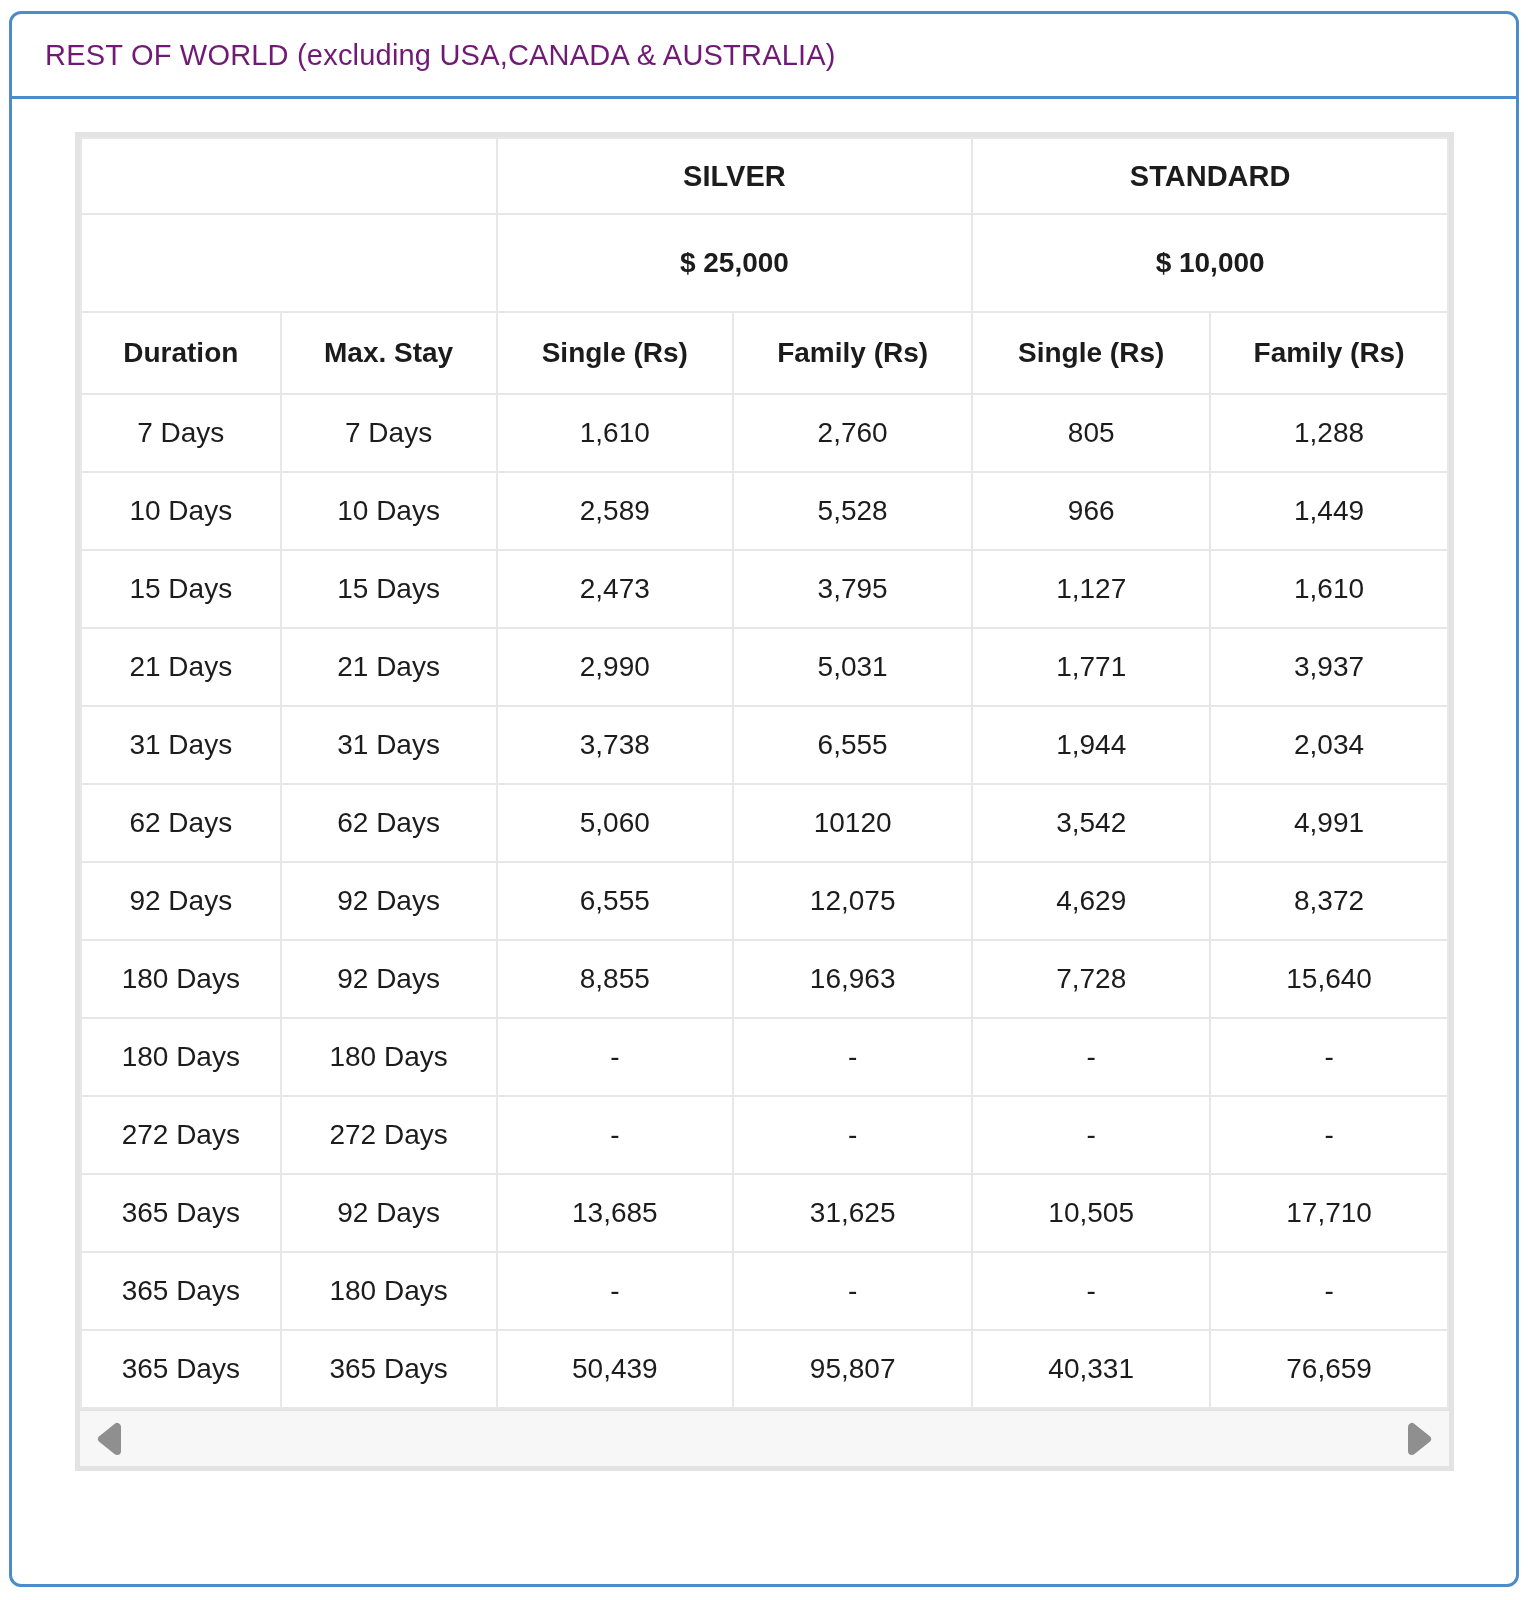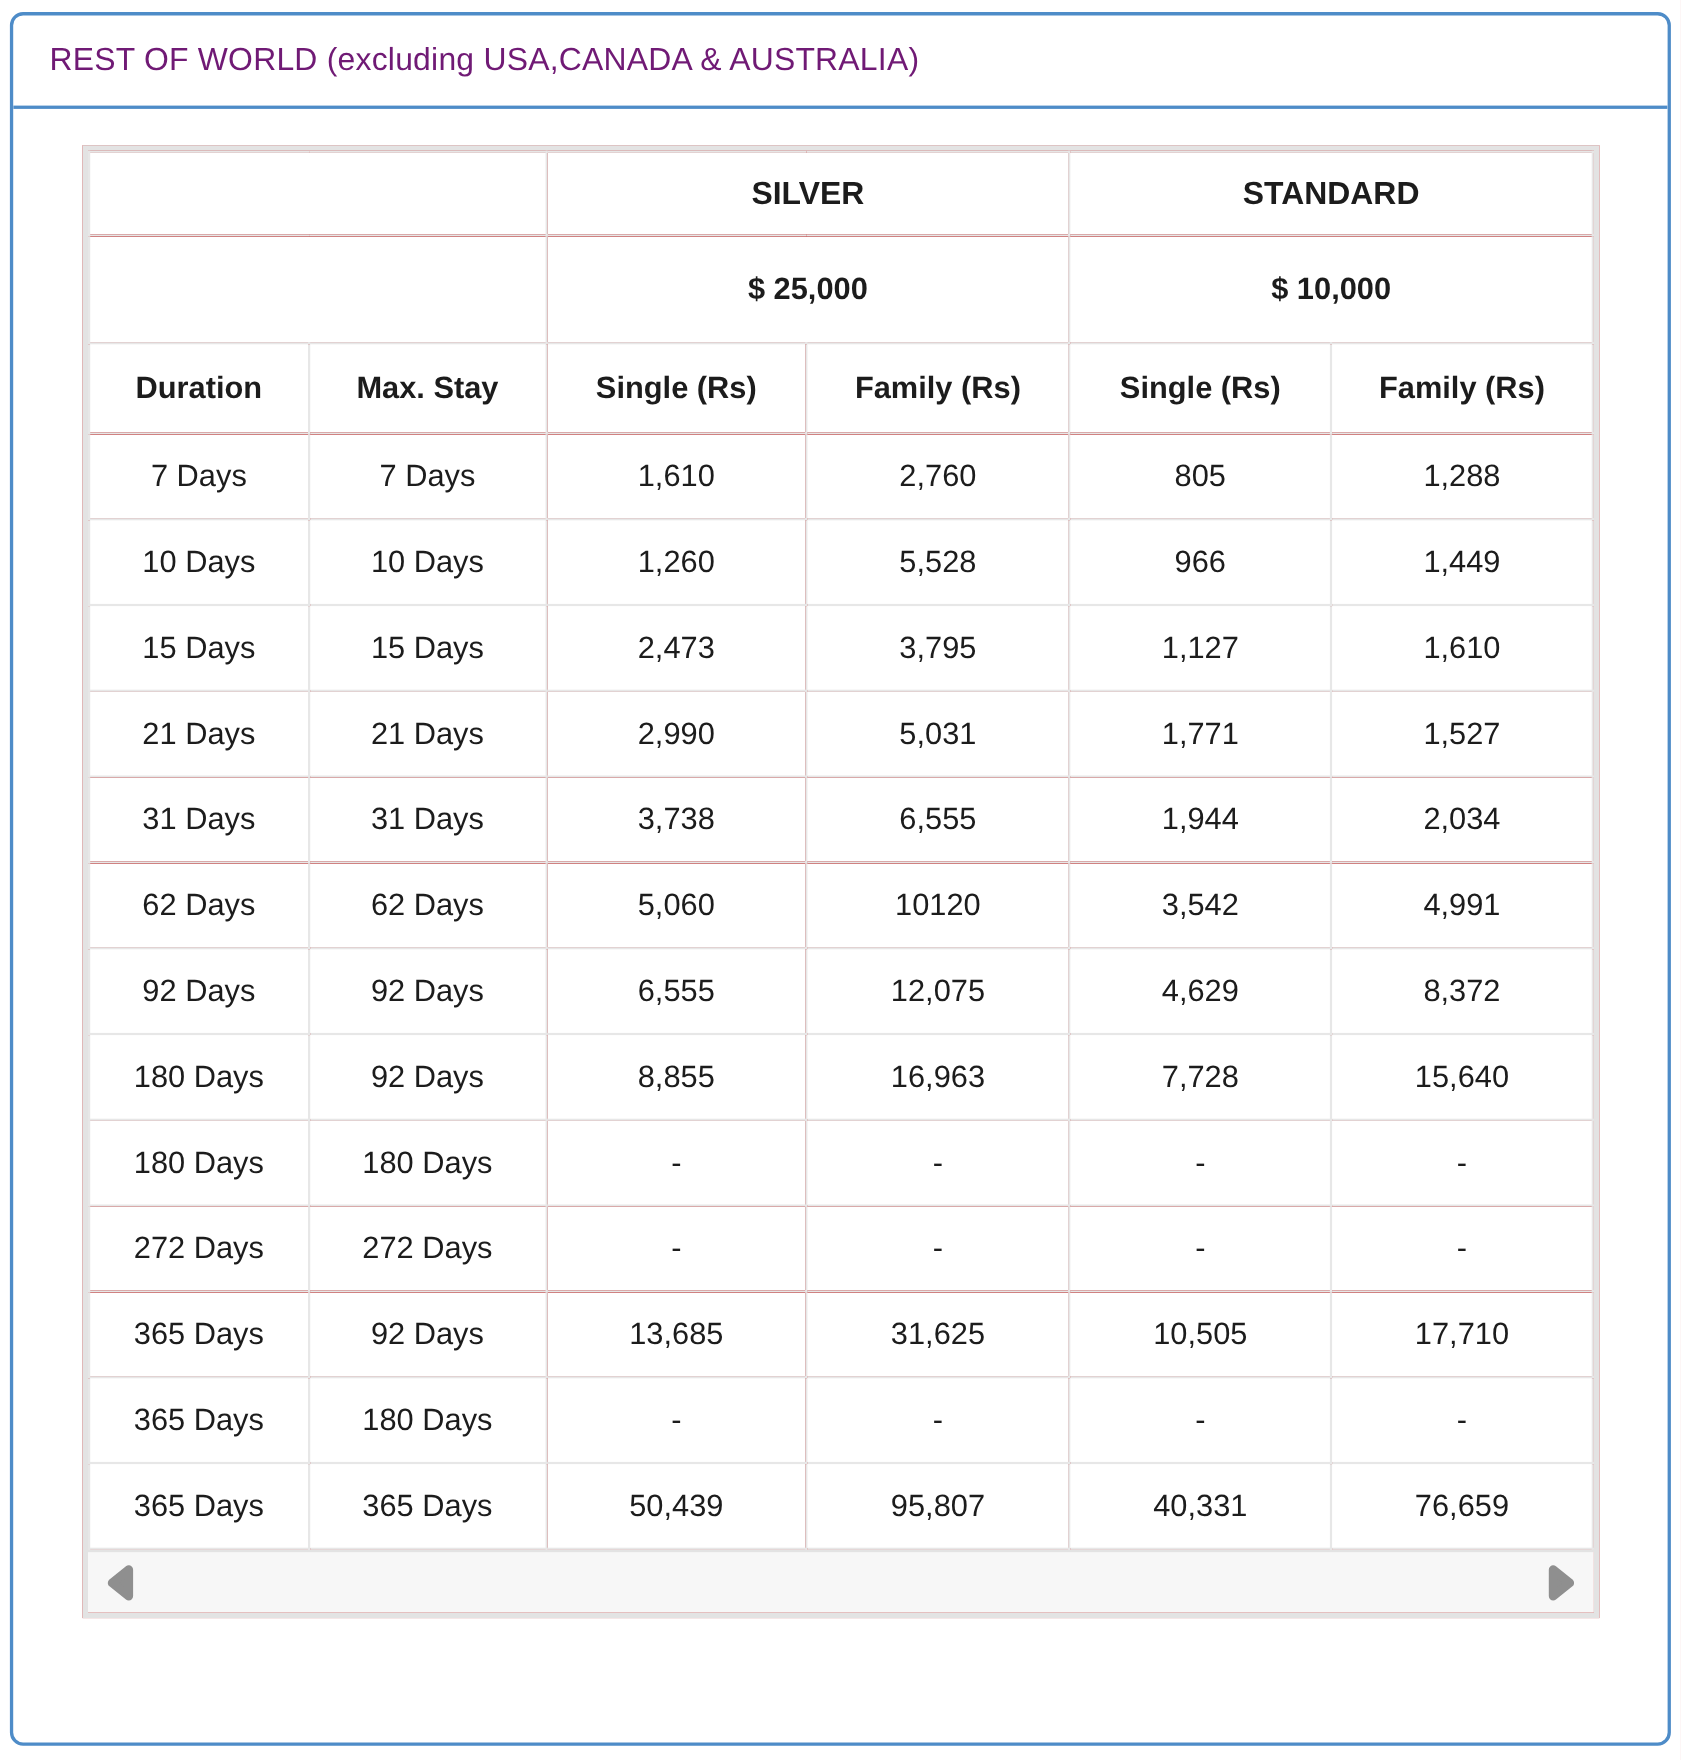--- a/index.html
+++ b/index.html
@@ -119,40 +119,40 @@
               <td>7 Days</td>
               <td>7 Days</td>
               <td>1,610</td>
               <td>2,760</td>
               <td>805</td>
               <td>1,288</td>
             </tr>
             <tr>
               <td>10 Days</td>
               <td>10 Days</td>
-              <td>1,260</td>
+              <td>2,589</td>
               <td>5,528</td>
               <td>966</td>
               <td>1,449</td>
             </tr>
             <tr>
               <td>15 Days</td>
               <td>15 Days</td>
               <td>2,473</td>
               <td>3,795</td>
               <td>1,127</td>
               <td>1,610</td>
             </tr>
             <tr>
               <td>21 Days</td>
               <td>21 Days</td>
               <td>2,990</td>
               <td>5,031</td>
               <td>1,771</td>
-              <td>1,527</td>
+              <td>3,937</td>
             </tr>
             <tr>
               <td>31 Days</td>
               <td>31 Days</td>
               <td>3,738</td>
               <td>6,555</td>
               <td>1,944</td>
               <td>2,034</td>
             </tr>
             <tr>

